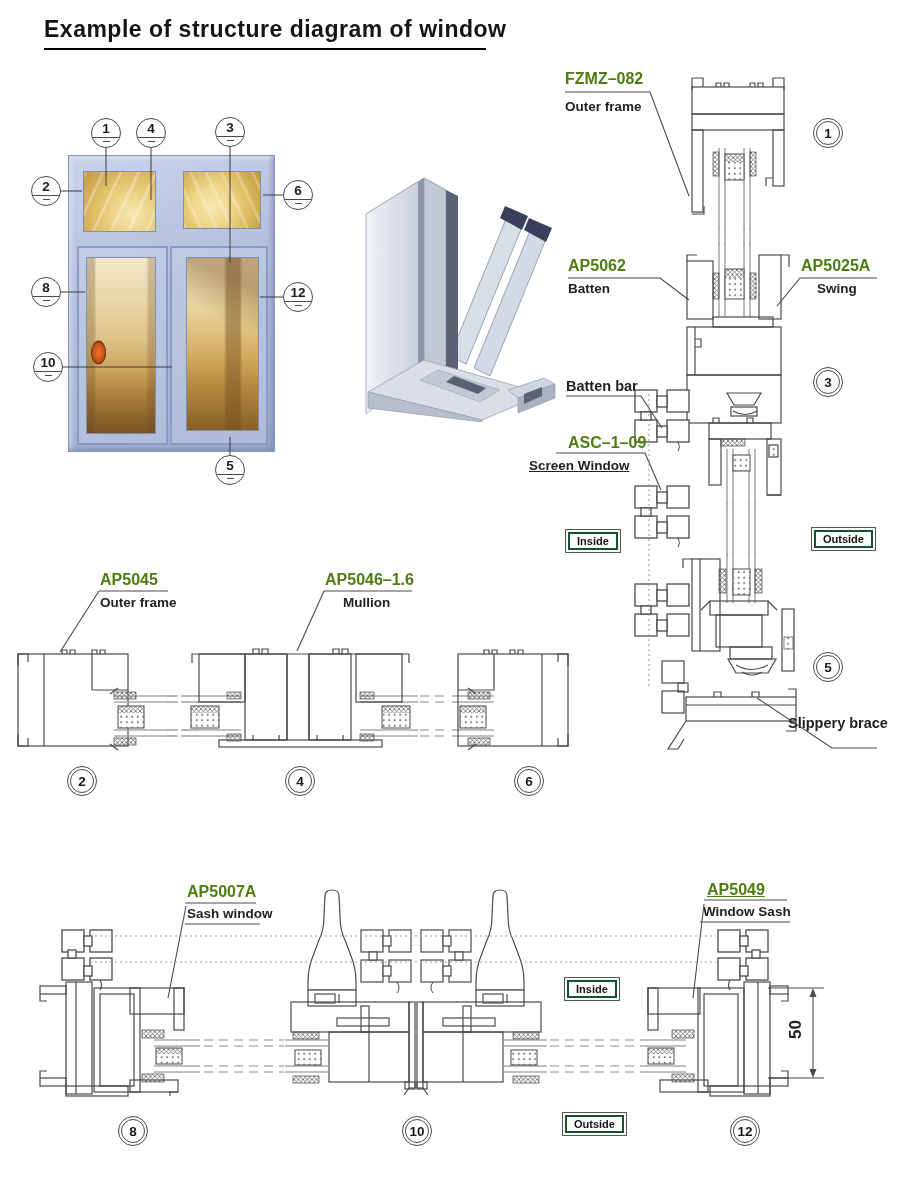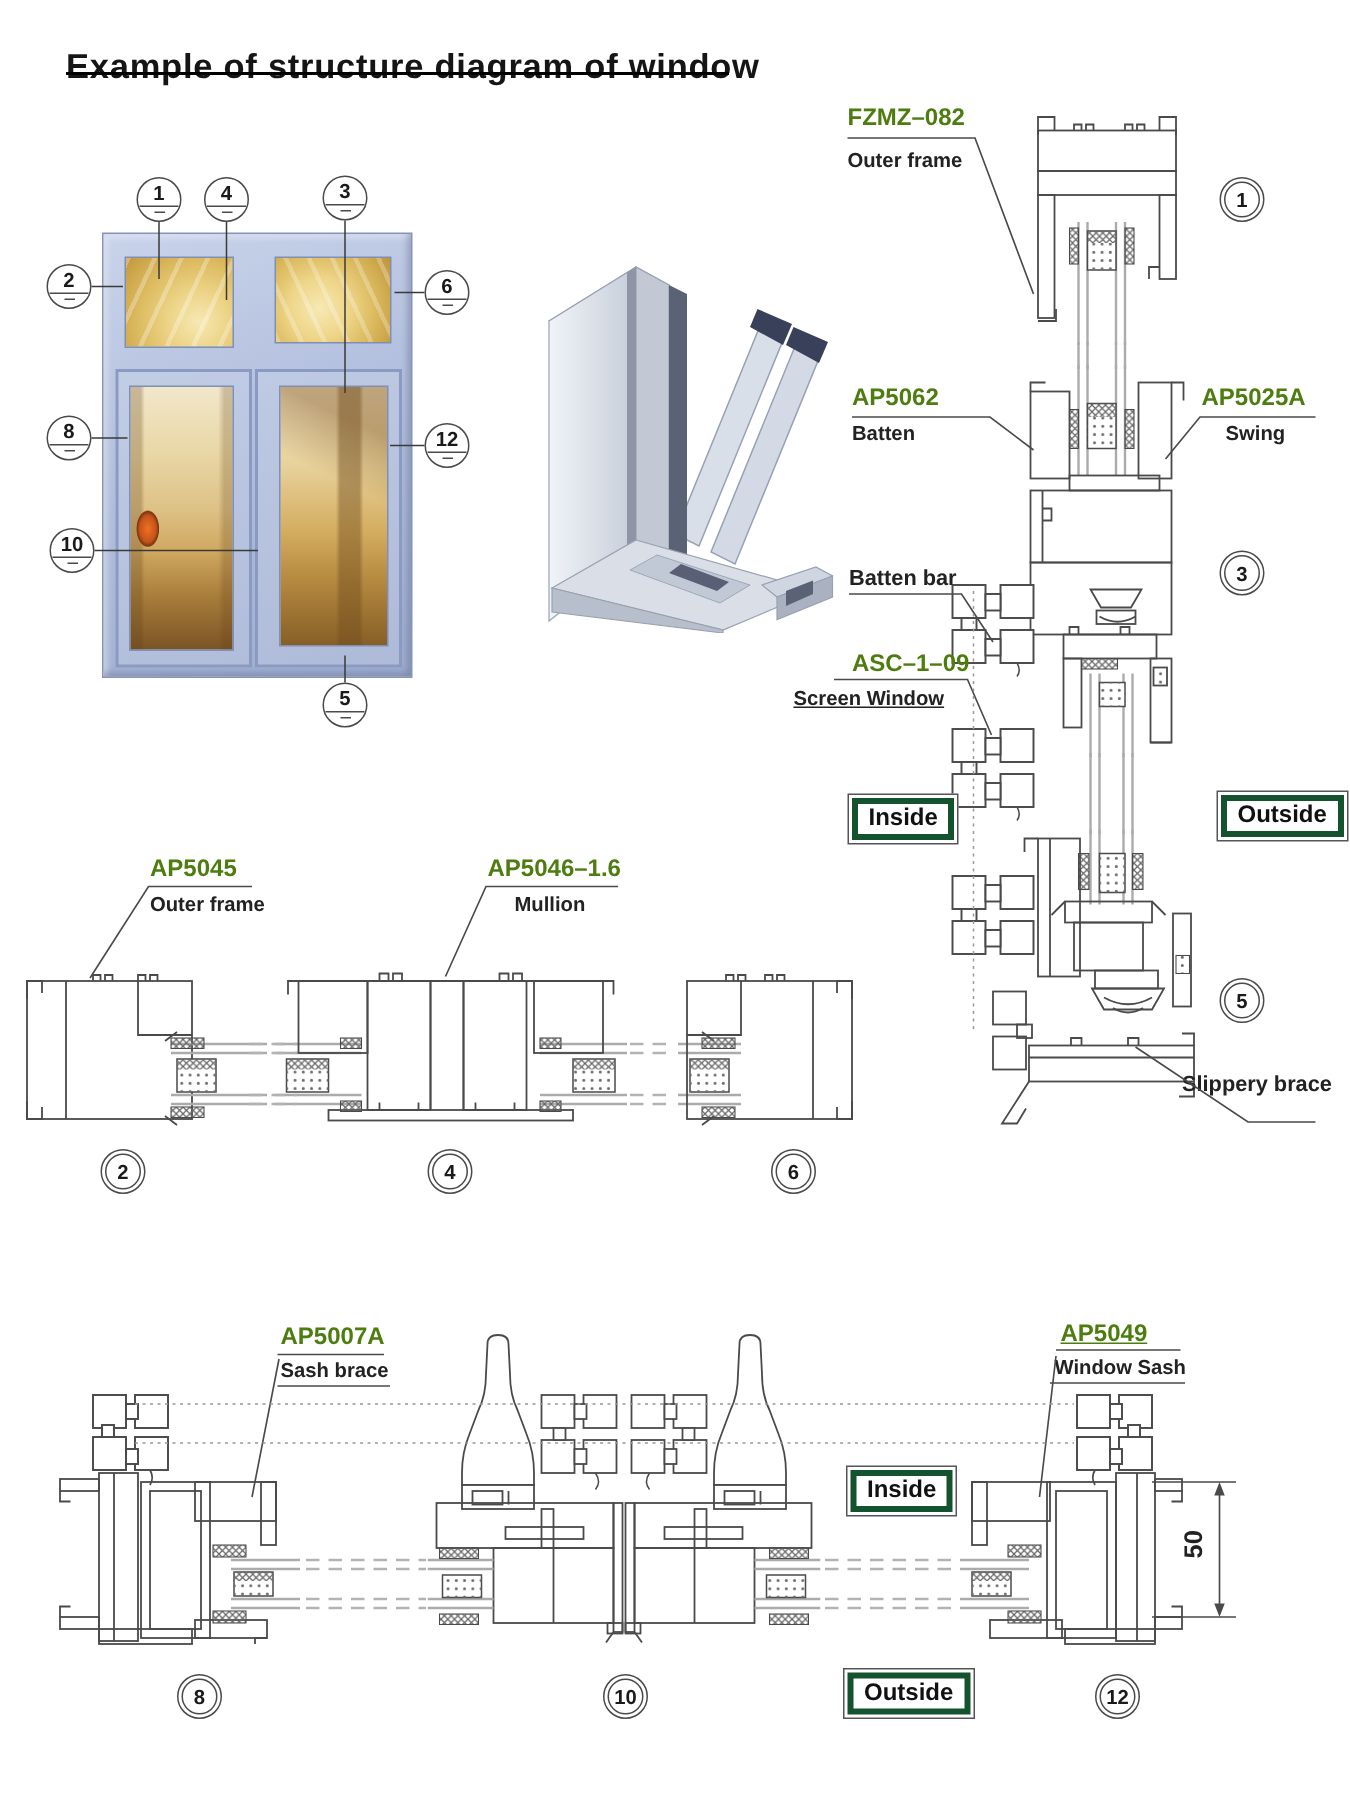--- a/index.html
+++ b/index.html
@@ -18,22 +18,22 @@
   .co-num{font-size:13.5px;font-weight:600;line-height:1;margin-top:3px;}
   .co-line{width:26px;height:1px;background:#4a4a4a;margin-top:1px;}
   .co-dash{width:7px;height:1.5px;background:#4a4a4a;margin-top:3px;}
   
   .seccircle{width:30px;height:30px;border:1.2px solid #4a4a4a;border-radius:50%;background:#fff;
              display:flex;align-items:center;justify-content:center;box-sizing:border-box;z-index:6;}
   .sc-inner{width:24px;height:24px;border:1.2px solid #4a4a4a;border-radius:50%;
             display:flex;align-items:center;justify-content:center;font-size:13.5px;font-weight:600;box-sizing:border-box;}
   
   .sidebox{border:1.3px solid #555;background:#fff;padding:2px;z-index:6;}
-  .sidebox>span{display:flex;align-items:center;justify-content:center;border:4px solid #14532d;
-                padding:1px 7px;font-size:16px;font-weight:700;color:#111;}
+  .sidebox>span{display:flex;align-items:center;justify-content:center;border:2px solid #14532d;
+                padding:1px 7px;font-size:11px;font-weight:700;color:#111;}
   
   .winframe{background:linear-gradient(160deg,#c9d3ea 0%,#b2bfdd 45%,#9cabce 100%);
             border:1px solid #8694b8;box-sizing:border-box;
             box-shadow:inset -2px -2px 5px rgba(55,65,100,.35), inset 2px 2px 4px rgba(255,255,255,.55);}
   .pane{position:absolute;border:1px solid #8090b4;box-sizing:border-box;}
   .photo-ceiling{background:
      repeating-linear-gradient(115deg, rgba(255,255,255,.28) 0 3px, rgba(255,255,255,0) 3px 16px),
      radial-gradient(circle at 68% 72%, #f7e9b4 0%, #ecd386 32%, #dfbf66 58%, #cfa94d 82%, #c2973f 100%);}
   .photo-ceiling2{background:
      repeating-linear-gradient(65deg, rgba(255,255,255,.25) 0 3px, rgba(255,255,255,0) 3px 14px),
@@ -59,21 +59,21 @@
     <defs>
       <pattern id="dotp" width="5.5" height="5.5" patternUnits="userSpaceOnUse">
         <circle cx="2.7" cy="2.7" r="1" fill="#6d6d6d"></circle>
       </pattern>
       <pattern id="hatchp" width="4.5" height="4.5" patternUnits="userSpaceOnUse">
         <path d="M0,4.5 L4.5,0 M0,0 L4.5,4.5" stroke="#666" stroke-width="0.8"></path>
       </pattern>
     </defs>
   </svg>
 
-  <div class="abs title" style="left:44px;top:16px;margin-top:15px;">Example of structure  diagram of window</div>
+  <div class="abs title" style="left:44px;top:16px;">Example of structure  diagram of window</div>
   <div class="abs title-rule" style="left:44px;top:48px;width:442px;"></div>
 
   <div class="abs winframe" style="left:68px;top:155px;width:207px;height:297px;">
     <div class="pane photo-ceiling" style="left:14px;top:15px;width:73px;height:61px;"></div>
     <div class="pane photo-ceiling2" style="left:114px;top:15px;width:78px;height:58px;"></div>
     <div class="sashframe" style="left:8px;top:90px;width:91px;height:199px;"></div>
     <div class="sashframe" style="left:101px;top:90px;width:98px;height:199px;"></div>
     <div class="pane photo-room" style="left:17px;top:101px;width:70px;height:177px;"></div>
     <div class="pane photo-hall" style="left:117px;top:101px;width:73px;height:174px;"></div>
   </div>
@@ -540,21 +540,21 @@
 
   <div class="abs lab-name" style="left:788px;top:715px;font-size:14.5px;">Slippery brace</div>
 
   <div class="abs lab-code" style="left:100px;top:571px;">AP5045</div>
   <div class="abs lab-name" style="left:100px;top:595px;">Outer frame</div>
 
   <div class="abs lab-code" style="left:325px;top:571px;">AP5046–1.6</div>
   <div class="abs lab-name" style="left:343px;top:595px;">Mullion</div>
 
   <div class="abs lab-code" style="left:187px;top:883px;">AP5007A</div>
-  <div class="abs lab-name" style="left:187px;top:906px;">Sash brace</div>
+  <div class="abs lab-name" style="left:187px;top:906px;">Sash window</div>
 
   <div class="abs lab-code" style="left:707px;top:881px;text-decoration:underline;">AP5049</div>
   <div class="abs lab-name" style="left:703px;top:904px;text-align:right;">Window Sash</div>
 
   <div class="abs sidebox" style="left:565px;top:529px;">
       <span>Inside</span>
     </div>
   <div class="abs sidebox" style="left:811px;top:527px;">
       <span>Outside</span>
     </div>

